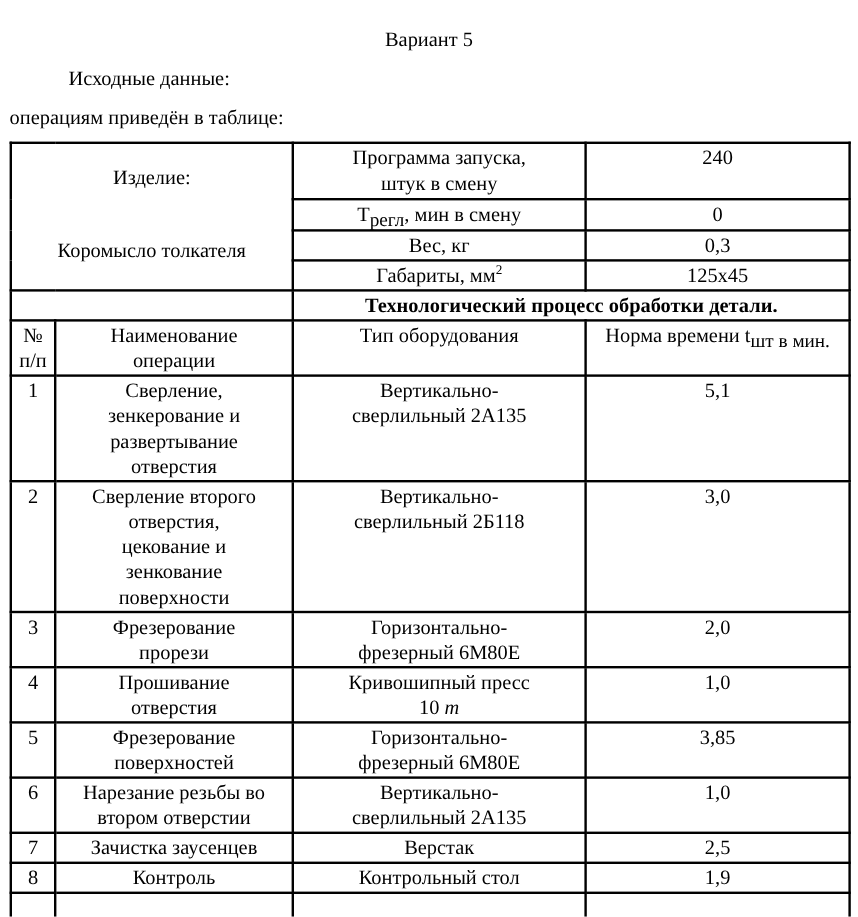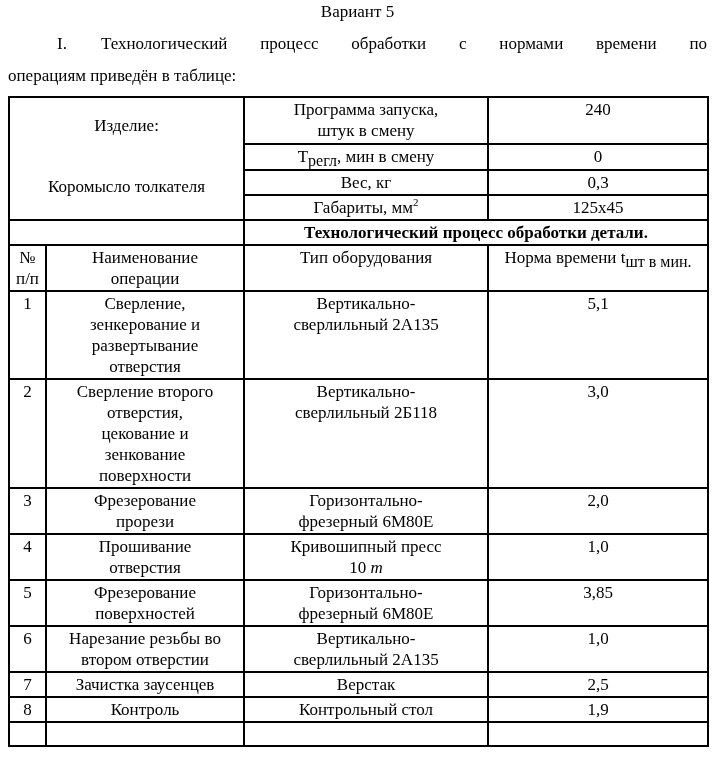--- a/index.html
+++ b/index.html
@@ -1,21 +1,21 @@
 <!DOCTYPE html>
 <html><head>
 <meta charset="utf-8">
 <style>
   html,body{margin:0;padding:0;background:#ffffff;}
   .doc{
     width:715px;height:764px;overflow:hidden;position:relative;
     background:#ffffff;color:#000000;
     font-family:"Liberation Serif", serif;font-size:17px;
   }
-  .title{padding-top:1px;text-align:center;line-height:22px;}
+  .title{padding-top:22px;text-align:center;line-height:22px;}
   .subtitle{margin:11px 0 0 57px;line-height:22px;}
   .intro-l1{margin:10px 8px 0 57px;line-height:22px;text-align:justify;text-align-last:justify;}
   .tab{display:inline-block;width:34px;}
   .intro-l2{margin:10px 8px 0 8px;line-height:22px;}
 
   table.main{border-collapse:collapse;table-layout:fixed;width:699px;margin:9px 0 0 8px;}
   table.main td{
     border:2px solid #000000;text-align:center;vertical-align:top;
     padding:1px 2px;line-height:21px;font-size:17px;
   }
@@ -36,22 +36,22 @@
   tr.hdr td{height:40px;}
   tr.stub td{height:20px;}
 </style>
 </head>
 <body>
 
 <div class="doc">
 
   <div class="title">Вариант 5</div>
 
+  <div class="subtitle">Исходные данные:</div>
 
-  <div class="intro-l1"><span>I.</span><span class="tab"></span><span>Технологический процесс обработки с нормами времени по</span></div>
 
   <div class="intro-l2">операциям приведён в таблице:</div>
 
   <table class="main">
     <colgroup>
       <col style="width:37px">
         <col style="width:198px">
         <col style="width:244px">
         <col style="width:220px">
     </colgroup>

